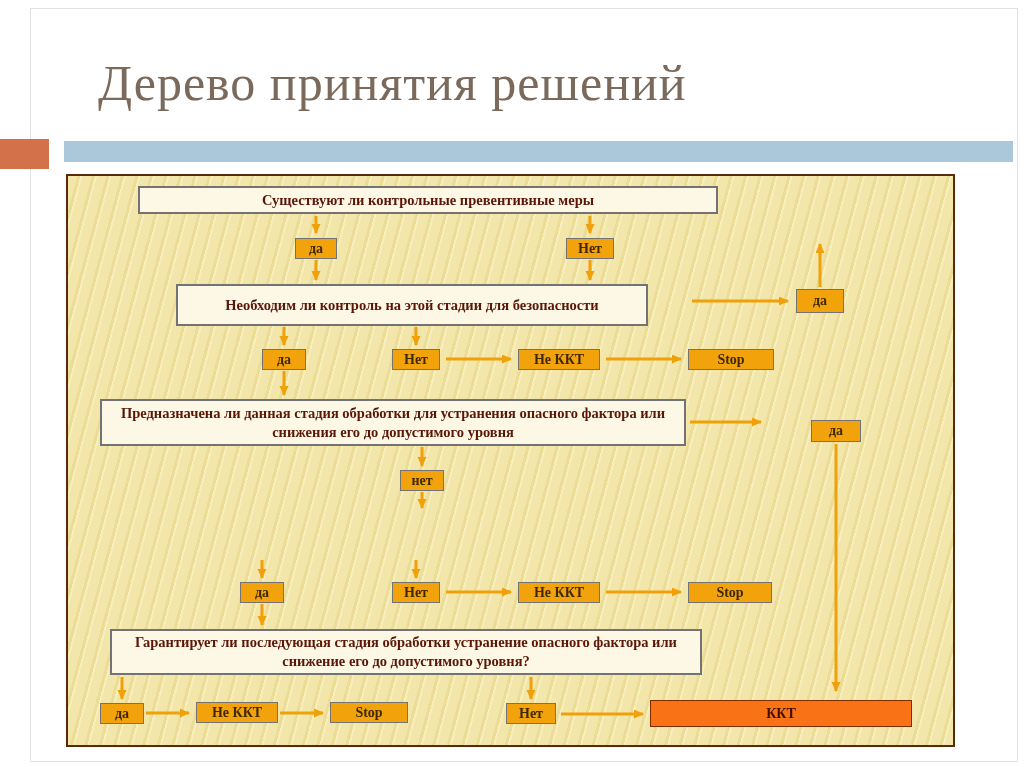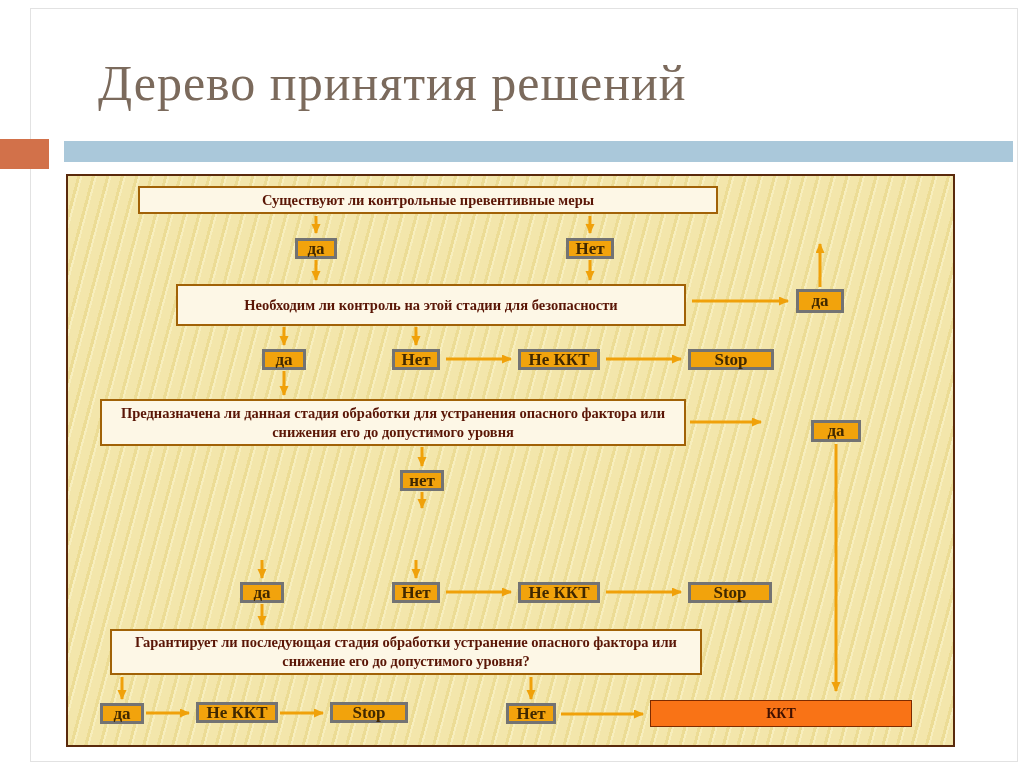--- a/index.html
+++ b/index.html
@@ -9,25 +9,25 @@
                border:1px solid #e2e2e2;pointer-events:none;}
   .title{position:absolute;left:84px;top:40px;margin:14px;font-size:50px;font-weight:400;
          color:#7b6a5c;letter-spacing:1px;font-family:"Liberation Serif",serif;white-space:nowrap;}
   .accent-square{position:absolute;left:0;top:139px;width:49px;height:30px;background:#d2714a;}
   .accent-bar{position:absolute;left:64px;top:141px;width:949px;height:21px;background:#aac8da;}
   .panel{position:absolute;left:66px;top:174px;width:885px;height:569px;
          border:2px solid #5a2a0c;background-color:#f2e5a9;
          background-image:repeating-linear-gradient(105deg,
             #f3e6ab 0px,#f3e6ab 9px,#ecdc95 9px,#ecdc95 12px,#f7eebd 12px,#f7eebd 14px);}
   .qbox{position:absolute;display:flex;align-items:center;justify-content:center;text-align:center;
-        background:#fdf7e6;border:2px solid #a16207;color:#5a1606;font-weight:bold;
+        background:#fdf7e6;border:2px solid #737373;color:#5a1606;font-weight:bold;
         font-size:14.5px;line-height:1.3;padding:1px 18px;box-sizing:border-box;}
   .tag{position:absolute;display:flex;align-items:center;justify-content:center;
-       background:#f2a30c;border:3px solid #737373;color:#402800;font-weight:bold;
-       font-size:17px;height:21px;box-sizing:border-box;}
+       background:#f2a30c;border:1px solid #737373;color:#402800;font-weight:bold;
+       font-size:14px;height:21px;box-sizing:border-box;}
   .kkt{position:absolute;display:flex;align-items:center;justify-content:center;
        background:#f97316;border:1px solid #7d2b00;color:#401000;font-weight:bold;
        font-size:14px;box-sizing:border-box;}
   svg.arrows{position:absolute;left:0;top:0;pointer-events:none;}
 </style>
 </head>
 <body>
 
 <div class="slide">
 
@@ -71,21 +71,21 @@
       <line x1="146" y1="713" x2="189" y2="713" marker-end="url(#ah)"></line>
       <line x1="280" y1="713" x2="323" y2="713" marker-end="url(#ah)"></line>
       <line x1="531" y1="677" x2="531" y2="699" marker-end="url(#ah)"></line>
       <line x1="561" y1="714" x2="643" y2="714" marker-end="url(#ah)"></line>
     </g>
   </svg>
 
   <div class="qbox" style="left:138px;top:186px;width:580px;height:28px">Существуют ли контрольные превентивные меры</div>
 
 
-  <div class="qbox" style="left:176px;top:284px;width:510px;height:42px">Необходим ли контроль на этой стадии для безопасности</div>
+  <div class="qbox" style="left:176px;top:284px;width:472px;height:42px">Необходим ли контроль на этой стадии для безопасности</div>
 
   <div class="qbox" style="left:100px;top:399px;width:586px;height:47px">Предназначена ли данная стадия обработки для устранения опасного фактора или снижения его до допустимого уровня</div>
 
 
   <div class="qbox" style="left:110px;top:629px;width:592px;height:46px">Гарантирует ли последующая стадия обработки устранение опасного фактора или снижение его до допустимого уровня?</div>
 
   <div class="tag" style="left:295px;top:238px;width:42px">да</div>
   <div class="tag" style="left:566px;top:238px;width:48px">Нет</div>
 
   <div class="tag" style="left:796px;top:289px;width:48px;height:24px">да</div>

